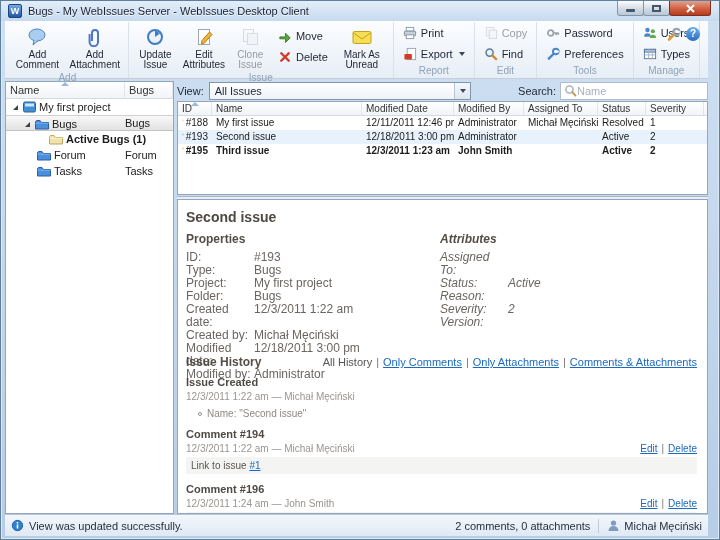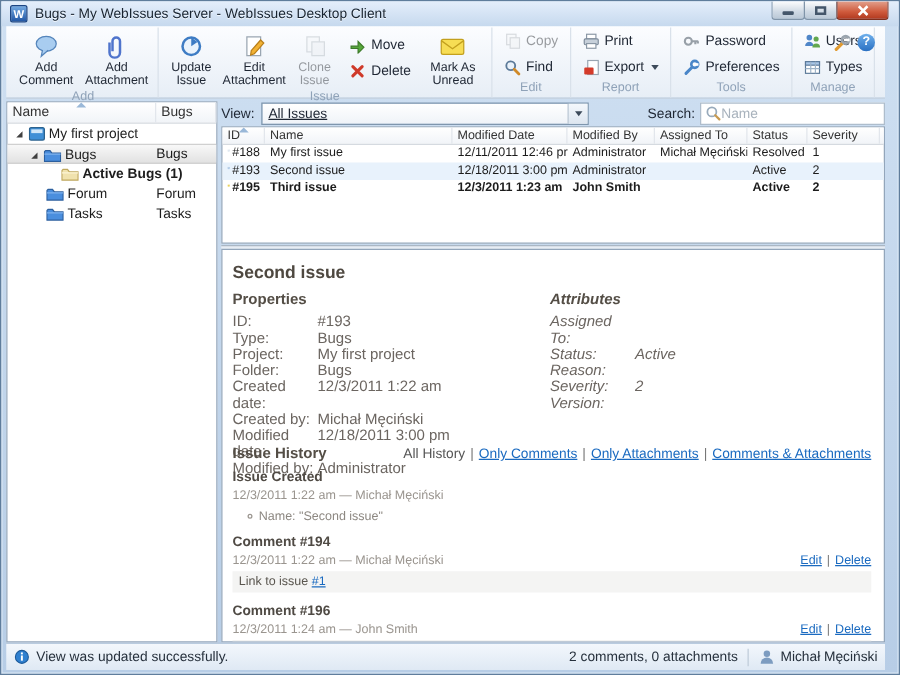--- a/index.html
+++ b/index.html
@@ -59,21 +59,21 @@
   .trow .ttype { position:absolute; left:119px; top:0; }
   .trow.sel { background:linear-gradient(#f8f8f8,#e2e2e2); border-top:1px solid #d0d0d0;
               border-bottom:1px solid #c4c4c4; height:16px; line-height:14px; }
   .expander { width:0; height:0; border-left:5px solid transparent; border-bottom:5px solid #404040; margin-right:2px; }
   .bold { font-weight:bold; }
 
   .viewbar { position:absolute; left:176px; top:80px; width:531px; height:19px;
              display:flex; align-items:center; font-size:11px; color:#1e2633; }
   .view-select { width:262px; height:18px; margin-left:5px; border:1px solid #7f96ad;
                  background:linear-gradient(#ffffff,#eff3f8); display:flex; align-items:center; }
-  .view-select .vtext { flex:1; padding-left:5px;text-decoration:underline; }
+  .view-select .vtext { flex:1; padding-left:5px; }
   .view-select .varrow { width:16px; align-self:stretch; border-left:1px solid #b9c6d4;
                          display:flex; align-items:center; justify-content:center;
                          background:linear-gradient(#f4f8fc,#dde6f0); }
   .searchwrap { margin-left:auto; display:flex; align-items:center; gap:4px; }
   .searchbox { width:148px; height:18px; border:1px solid #aebdcc; background:#fff;
                display:flex; align-items:center; padding:0 3px; }
   .searchbox input { border:none; outline:none; flex:1; font-size:11px; font-family:inherit; color:#333; min-width:0; }
   .searchbox input::placeholder { color:#a8b2bc; }
 
   .issuelist { position:absolute; left:176px; top:100px; width:531px; height:94px;
@@ -181,21 +181,21 @@
             </span>
           <span>Update Issue</span>
         </div>
         <div class="btn-big">
           <span class="bicon">
               <svg width="20" height="20" viewBox="0 0 20 20">
                 <rect x="4.5" y="2.5" width="11" height="15" fill="#fff" stroke="#9aa6b2"></rect>
                 <path d="M8,13.5 L15.5,5 L18,7.5 L10.5,16 L7.5,17 Z" fill="#f2b234" stroke="#b97f1a"></path>
               </svg>
             </span>
-          <span>Edit Attachment</span>
+          <span>Edit Attributes</span>
         </div>
         <div class="btn-big disabled">
           <span class="bicon">
               <svg width="20" height="20" viewBox="0 0 20 20">
                 <rect x="3.5" y="2.5" width="10" height="12" fill="#f2f7fc" stroke="#a8bccc"></rect>
                 <rect x="7.5" y="6.5" width="10" height="11" fill="#e8f0f8" stroke="#a8bccc"></rect>
               </svg>
             </span>
           <span>Clone Issue</span>
         </div>
@@ -222,61 +222,61 @@
             </span>
           <span>Mark As Unread</span>
         </div>
       </div>
       <div class="tg-label">Issue</div>
     </div>
 
     <div class="tgroup">
       <div class="tg-content">
         <div class="btn-col">
-          <div class="btn-sm disabled">
-            <svg width="14" height="14" viewBox="0 0 15 15">
-                <rect x="2.5" y="1.5" width="8" height="9" fill="#f4f7fa" stroke="#a8b4c0"></rect>
-                <rect x="5.5" y="4.5" width="8" height="9" fill="#eef2f6" stroke="#a8b4c0"></rect>
-              </svg>
-            <span>Copy</span>
-          </div>
-          <div class="btn-sm">
-            <svg width="14" height="14" viewBox="0 0 15 15">
-                <circle cx="6" cy="6" r="3.8" fill="#eaf2fa" stroke="#5c7a99" stroke-width="1.6"></circle>
-                <path d="M9,9 L13,13" stroke="#d08a28" stroke-width="2.4" stroke-linecap="round"></path>
-              </svg>
-            <span>Find</span>
-          </div>
-        </div>
-      </div>
-      <div class="tg-label">Edit</div>
-    </div>
-
-    <div class="tgroup">
-      <div class="tg-content">
-        <div class="btn-col">
           <div class="btn-sm">
             <svg width="14" height="14" viewBox="0 0 15 15">
                 <rect x="3.5" y="1.5" width="8" height="4" fill="#fff" stroke="#8a97a5"></rect>
                 <rect x="1.5" y="5.5" width="12" height="5" rx="1" fill="#c7d0da" stroke="#7d8b9a"></rect>
                 <rect x="3.5" y="9.5" width="8" height="4" fill="#fff" stroke="#8a97a5"></rect>
               </svg>
             <span>Print</span>
           </div>
           <div class="btn-sm">
             <svg width="14" height="14" viewBox="0 0 15 15">
                 <rect x="4.5" y="1.5" width="9" height="12" fill="#fff" stroke="#98a4b0"></rect>
                 <rect x="1.5" y="7.5" width="8" height="6" rx="1" fill="#d43b2a"></rect>
               </svg>
             <span>Export</span>
             <span class="drop-arrow"></span>
           </div>
         </div>
       </div>
       <div class="tg-label">Report</div>
+    </div>
+
+    <div class="tgroup">
+      <div class="tg-content">
+        <div class="btn-col">
+          <div class="btn-sm disabled">
+            <svg width="14" height="14" viewBox="0 0 15 15">
+                <rect x="2.5" y="1.5" width="8" height="9" fill="#f4f7fa" stroke="#a8b4c0"></rect>
+                <rect x="5.5" y="4.5" width="8" height="9" fill="#eef2f6" stroke="#a8b4c0"></rect>
+              </svg>
+            <span>Copy</span>
+          </div>
+          <div class="btn-sm">
+            <svg width="14" height="14" viewBox="0 0 15 15">
+                <circle cx="6" cy="6" r="3.8" fill="#eaf2fa" stroke="#5c7a99" stroke-width="1.6"></circle>
+                <path d="M9,9 L13,13" stroke="#d08a28" stroke-width="2.4" stroke-linecap="round"></path>
+              </svg>
+            <span>Find</span>
+          </div>
+        </div>
+      </div>
+      <div class="tg-label">Edit</div>
     </div>
 
     <div class="tgroup">
       <div class="tg-content">
         <div class="btn-col">
           <div class="btn-sm">
             <svg width="14" height="14" viewBox="0 0 15 15">
                 <circle cx="5" cy="7.5" r="3" fill="none" stroke="#98a0a8" stroke-width="1.8"></circle>
                 <path d="M8,7.5 h5.5 M11,7.5 v2.5 M13.2,7.5 v2" stroke="#98a0a8" stroke-width="1.8"></path>
               </svg>

